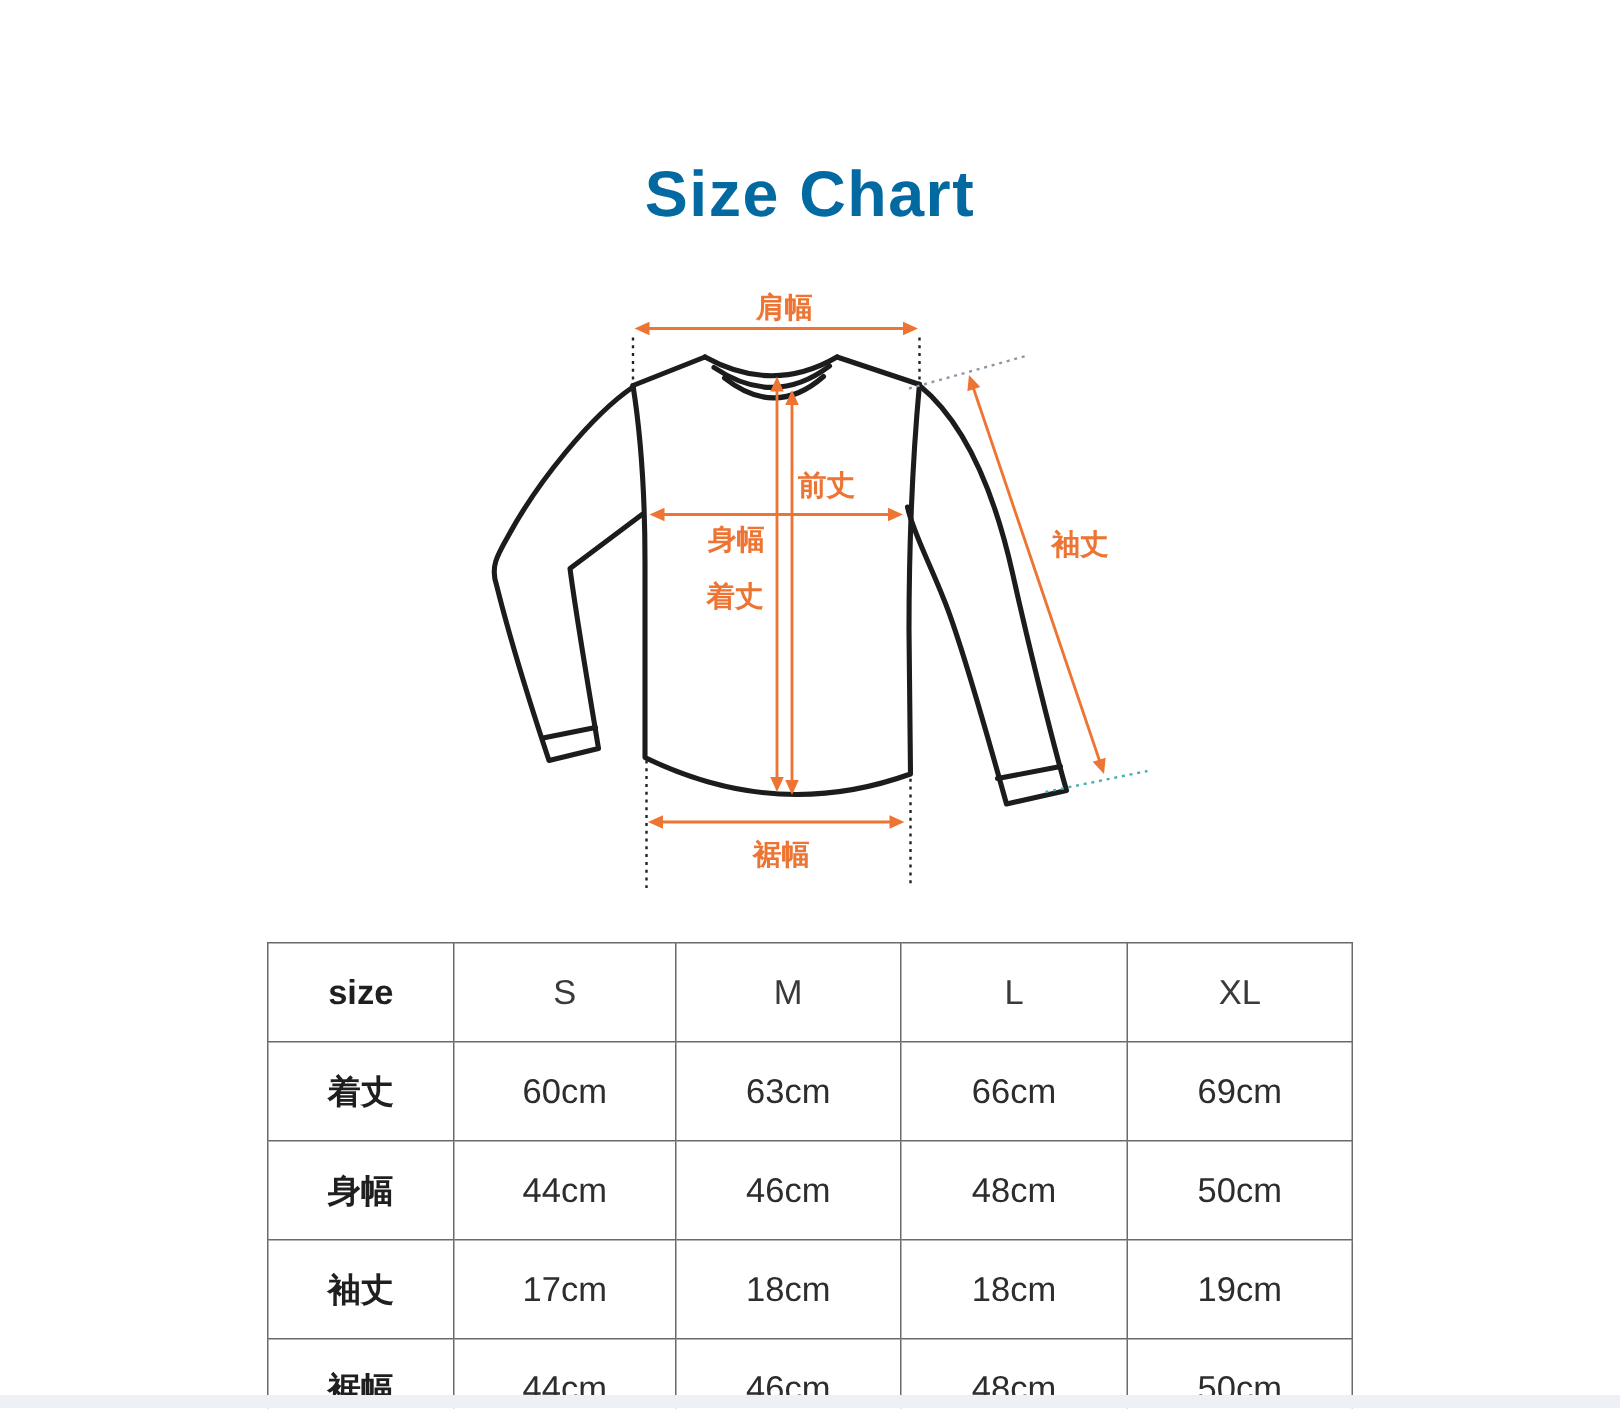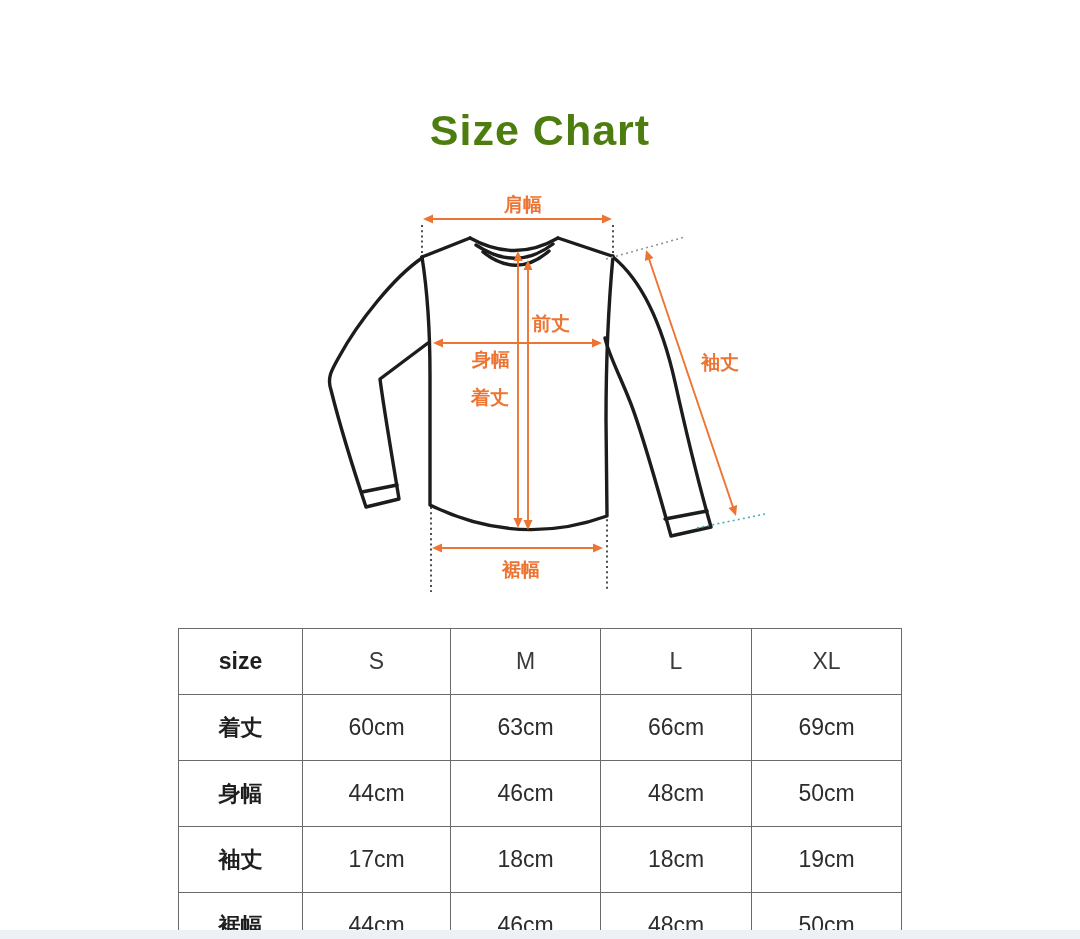--- a/index.html
+++ b/index.html
@@ -17,21 +17,21 @@
   }
   .title {
     position: absolute;
     top: 106px;
     left: 0;
     width: 100%;
     text-align: center;
     font-size: 43px;
     font-weight: 600;
     letter-spacing: 1px;
-    color: #4d7c0f;
+    color: #0369a1;
   }
   .diagram-svg {
     position: absolute;
     left: 0;
     top: 0;
     width: 1080px;
     height: 939px;
   }
   .shirt-line {
     fill: none;

